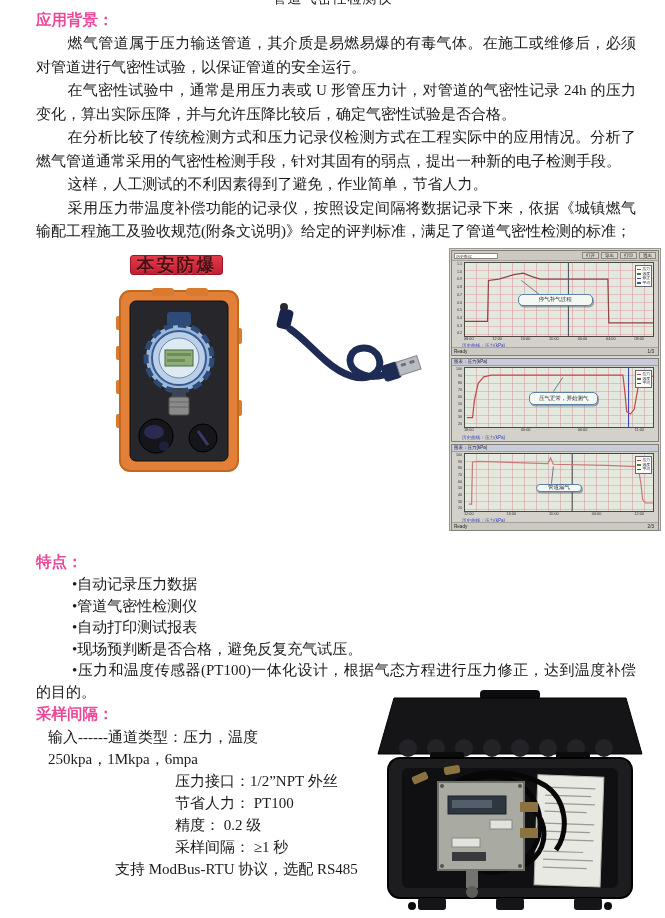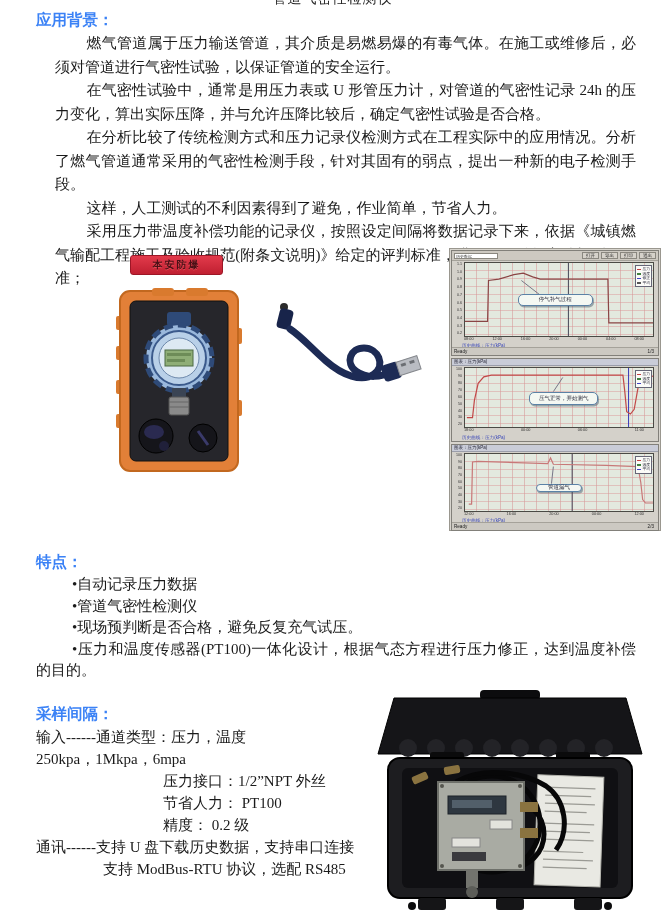--- a/index.html
+++ b/index.html
@@ -6,37 +6,37 @@
   html,body { background:#ffffff; }
   body { width:665px; font-family:"Liberation Serif","DejaVu Serif",serif; color:#1a1a1a; }
   .page { position:relative; width:665px; height:918px; overflow:hidden; background:#fff; }
 
   
   .top-clip { position:absolute; top:0; left:0; width:665px; height:8px; overflow:hidden; }
   .top-clip .inner { margin-top:-11px; text-align:center; font-size:14px; line-height:19px; color:#222; letter-spacing:1px; }
 
   .section { position:absolute; left:36px; width:600px; }
   #background-section { top:8px; }
-  .sec-heading { font-weight:bold; font-size:15.5px; line-height:24px; color:#3b82f6; }
-  .para { font-size:15px; line-height:23.5px; text-indent:2.1em; text-align:justify;margin-left:19px; }
+  .sec-heading { font-weight:bold; font-size:15.5px; line-height:24px; color:#ec4899; }
+  .para { font-size:15px; line-height:23.5px; text-indent:2.1em; text-align:justify; }
 
   #features-section { top:550px; }
   .bullet { font-size:15px; line-height:21.5px; text-indent:2.4em; text-align:justify; }
 
   #specs-section { top:702px; width:620px; }
-  .spec-line { font-size:15px; line-height:22px; white-space:nowrap; }
+  .spec-line { font-size:15px; line-height:22px; white-space:nowrap;margin-left:12px; }
   .ind1 { padding-left:67px; }
   .ind2 { padding-left:127px; }
 
   
   #figures { position:absolute; top:248px; left:0; width:665px; height:302px; }
 
   .red-label { position:absolute; left:130px; top:7px; width:93px; height:20px;
     background:linear-gradient(#e23a4b,#c01f31); border:1px solid #9d1626; border-radius:3px;
-    color:#4a1016; font-weight:bold; font-size:10px; line-height:18px; text-align:center;
+    color:#4a1016; font-weight:bold; font-size:18px; line-height:18px; text-align:center;
     letter-spacing:2px; text-shadow:0 1px 0 rgba(255,120,120,.45); font-family:"Liberation Sans",sans-serif; }
 
   .photo { position:absolute; }
   #orange-case { left:114px; top:40px; width:130px; height:186px; }
   #usb-cable { left:270px; top:55px; width:152px; height:108px; }
   #black-case { position:absolute; left:324px; top:-12px; width:300px; height:228px; }
 
   
   #charts-panel { position:absolute; left:449px; top:0; width:212px; height:283px;
     background:#d8d5ce; border:1px solid #9a978f; padding:1px;
@@ -308,32 +308,33 @@
         </div>
       </div>
 
     </div>
   </div>
 
   <div class="section" id="features-section">
     <div class="sec-heading">特点：</div>
     <p class="bullet">•自动记录压力数据</p>
     <p class="bullet">•管道气密性检测仪</p>
+    <p class="bullet">•自动打印测试报表</p>
     <p class="bullet">•现场预判断是否合格，避免反复充气试压。</p>
     <p class="bullet">•压力和温度传感器(PT100)一体化设计，根据气态方程进行压力修正，达到温度补偿的目的。</p>
   </div>
 
   <div class="section" id="specs-section">
     <div class="sec-heading">采样间隔：</div>
     <div class="spec-line">输入------通道类型：压力，温度</div>
     <div class="spec-line">250kpa，1Mkpa，6mpa</div>
     <div class="spec-line ind2">压力接口：1/2”NPT 外丝</div>
     <div class="spec-line ind2">节省人力： PT100</div>
     <div class="spec-line ind2">精度： 0.2 级</div>
-    <div class="spec-line">通讯------支持 U 盘下载历史数据，支持串口连接</div>
+    <div class="spec-line ind2">采样间隔： ≥1 秒</div>
     <div class="spec-line ind1">支持 ModBus-RTU 协议，选配 RS485</div>
 
     <svg id="black-case" viewBox="0 0 300 228">
       <rect x="120" y="0" width="60" height="10" rx="4" fill="#0c0c0e"></rect>
       <path d="M34,8 L266,8 L282,64 L18,64 Z" fill="#151518" stroke="#000" stroke-width="1"></path>
       <g fill="#232327">
         <circle cx="48" cy="58" r="9"></circle>
           <circle cx="76" cy="58" r="9"></circle>
           <circle cx="104" cy="58" r="9"></circle>
         <circle cx="132" cy="58" r="9"></circle>

